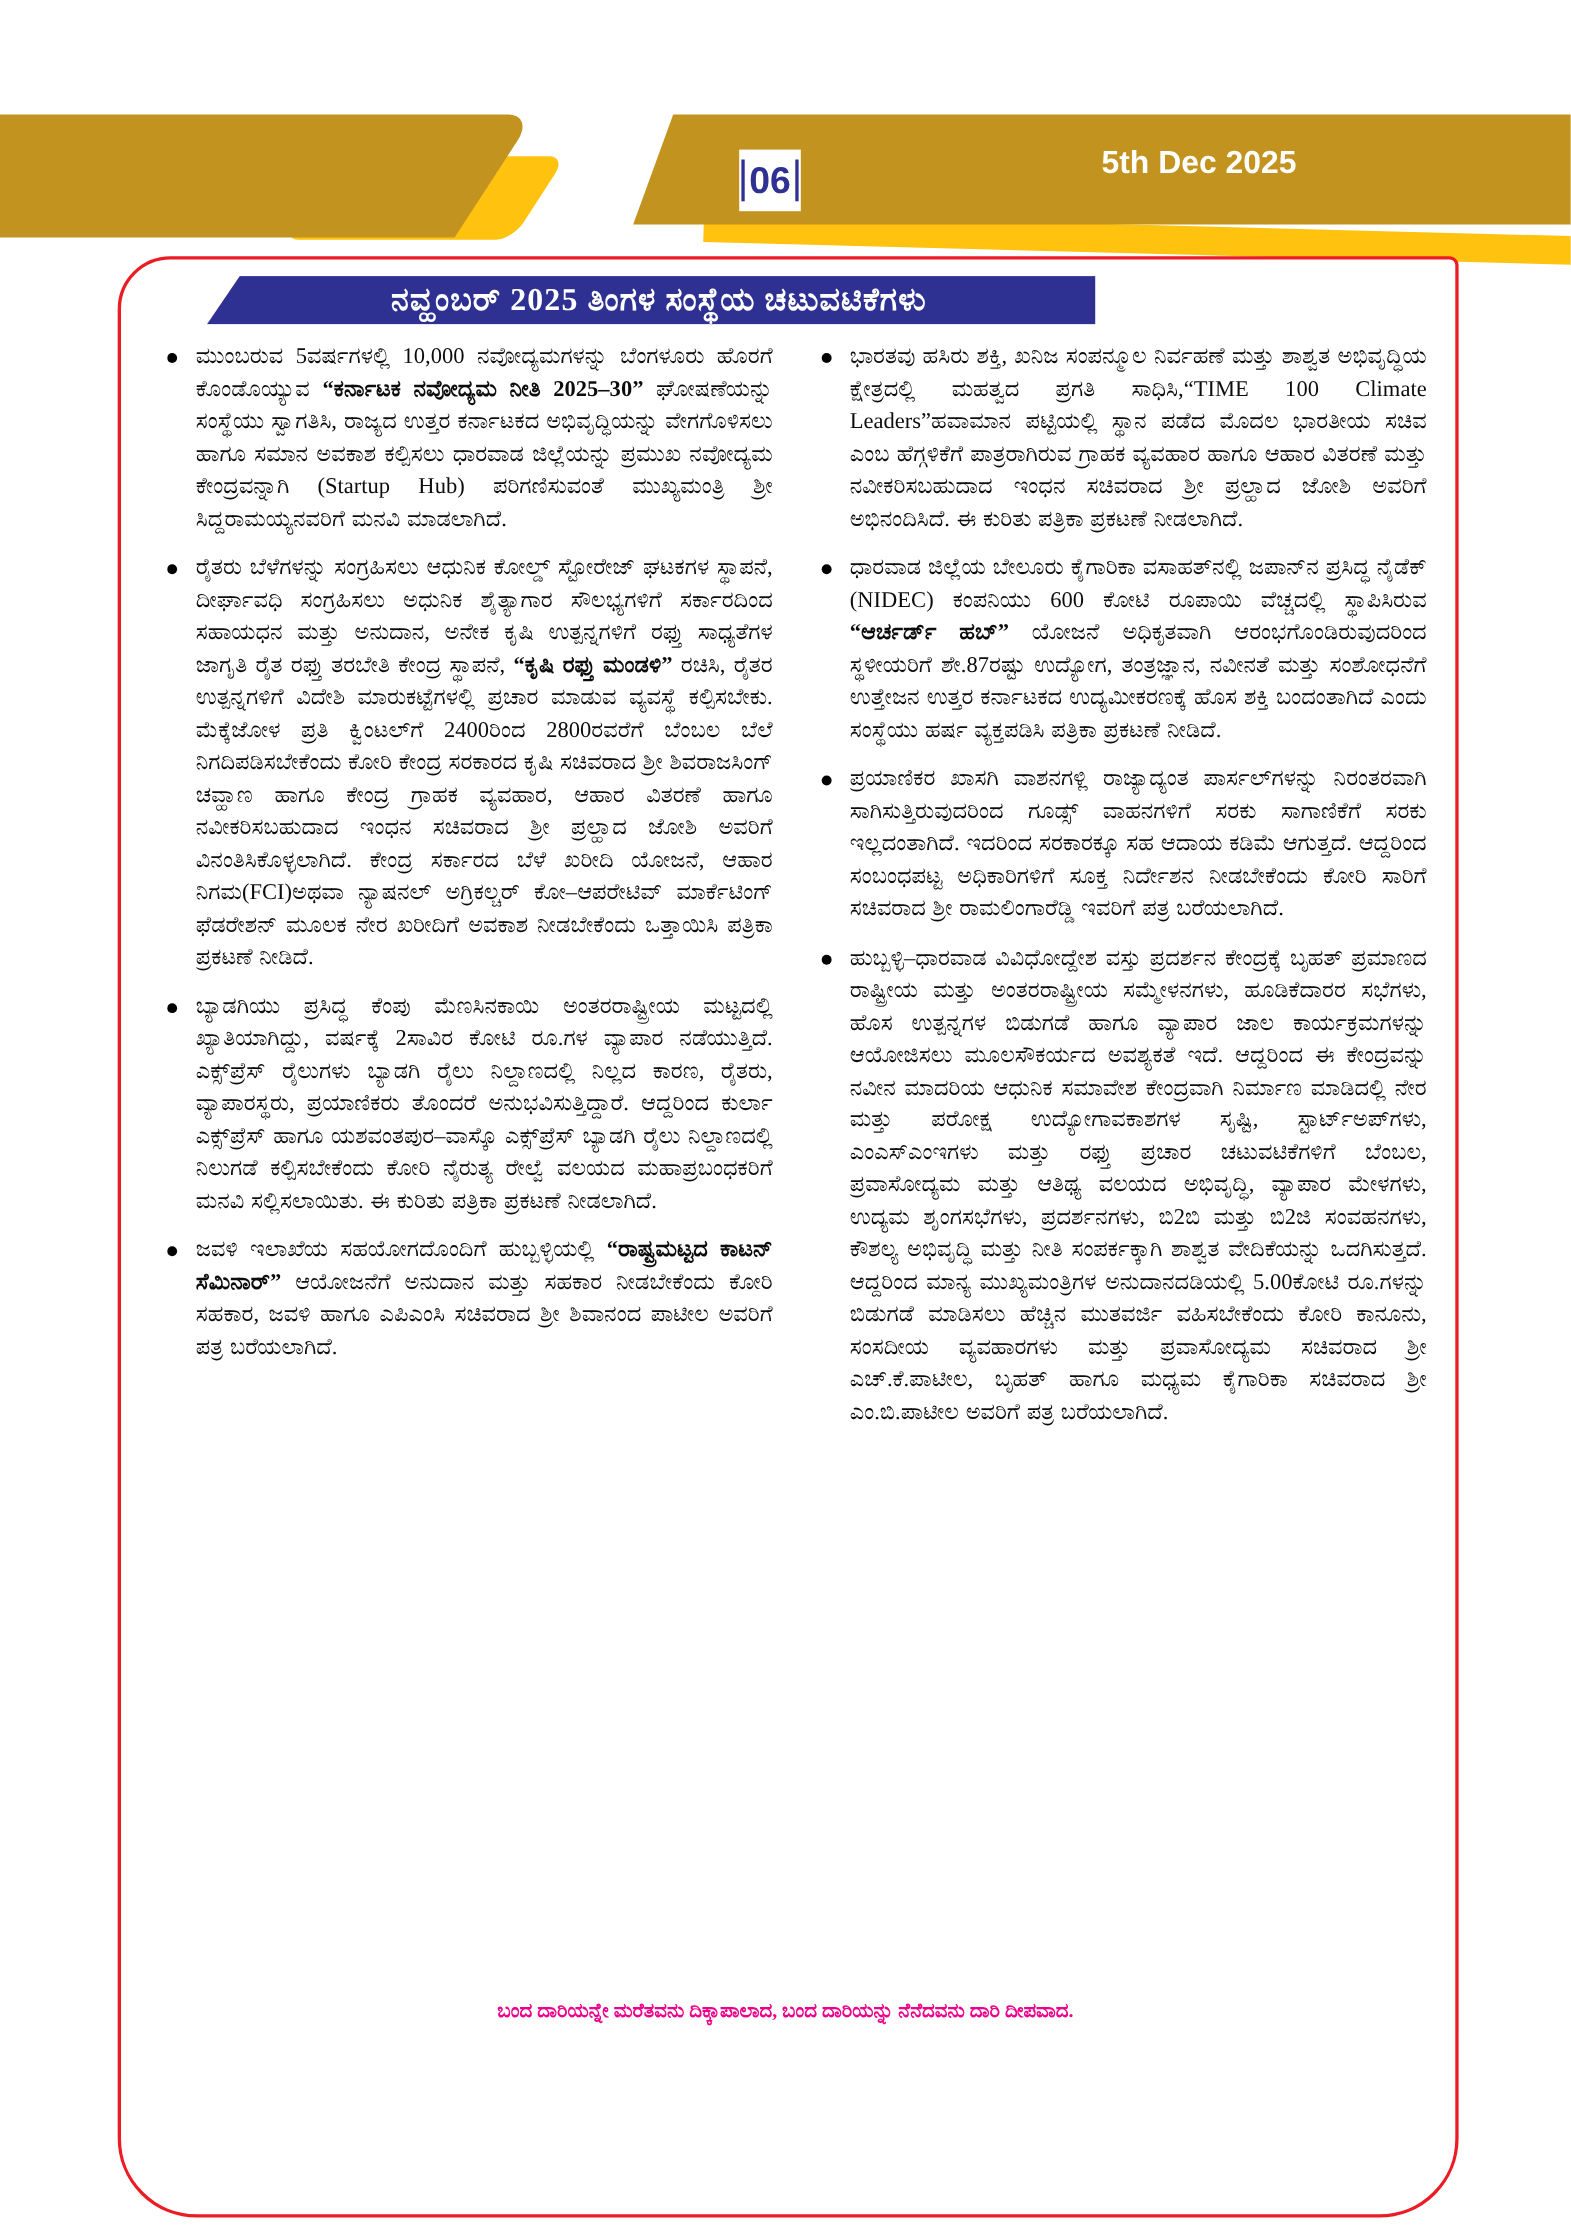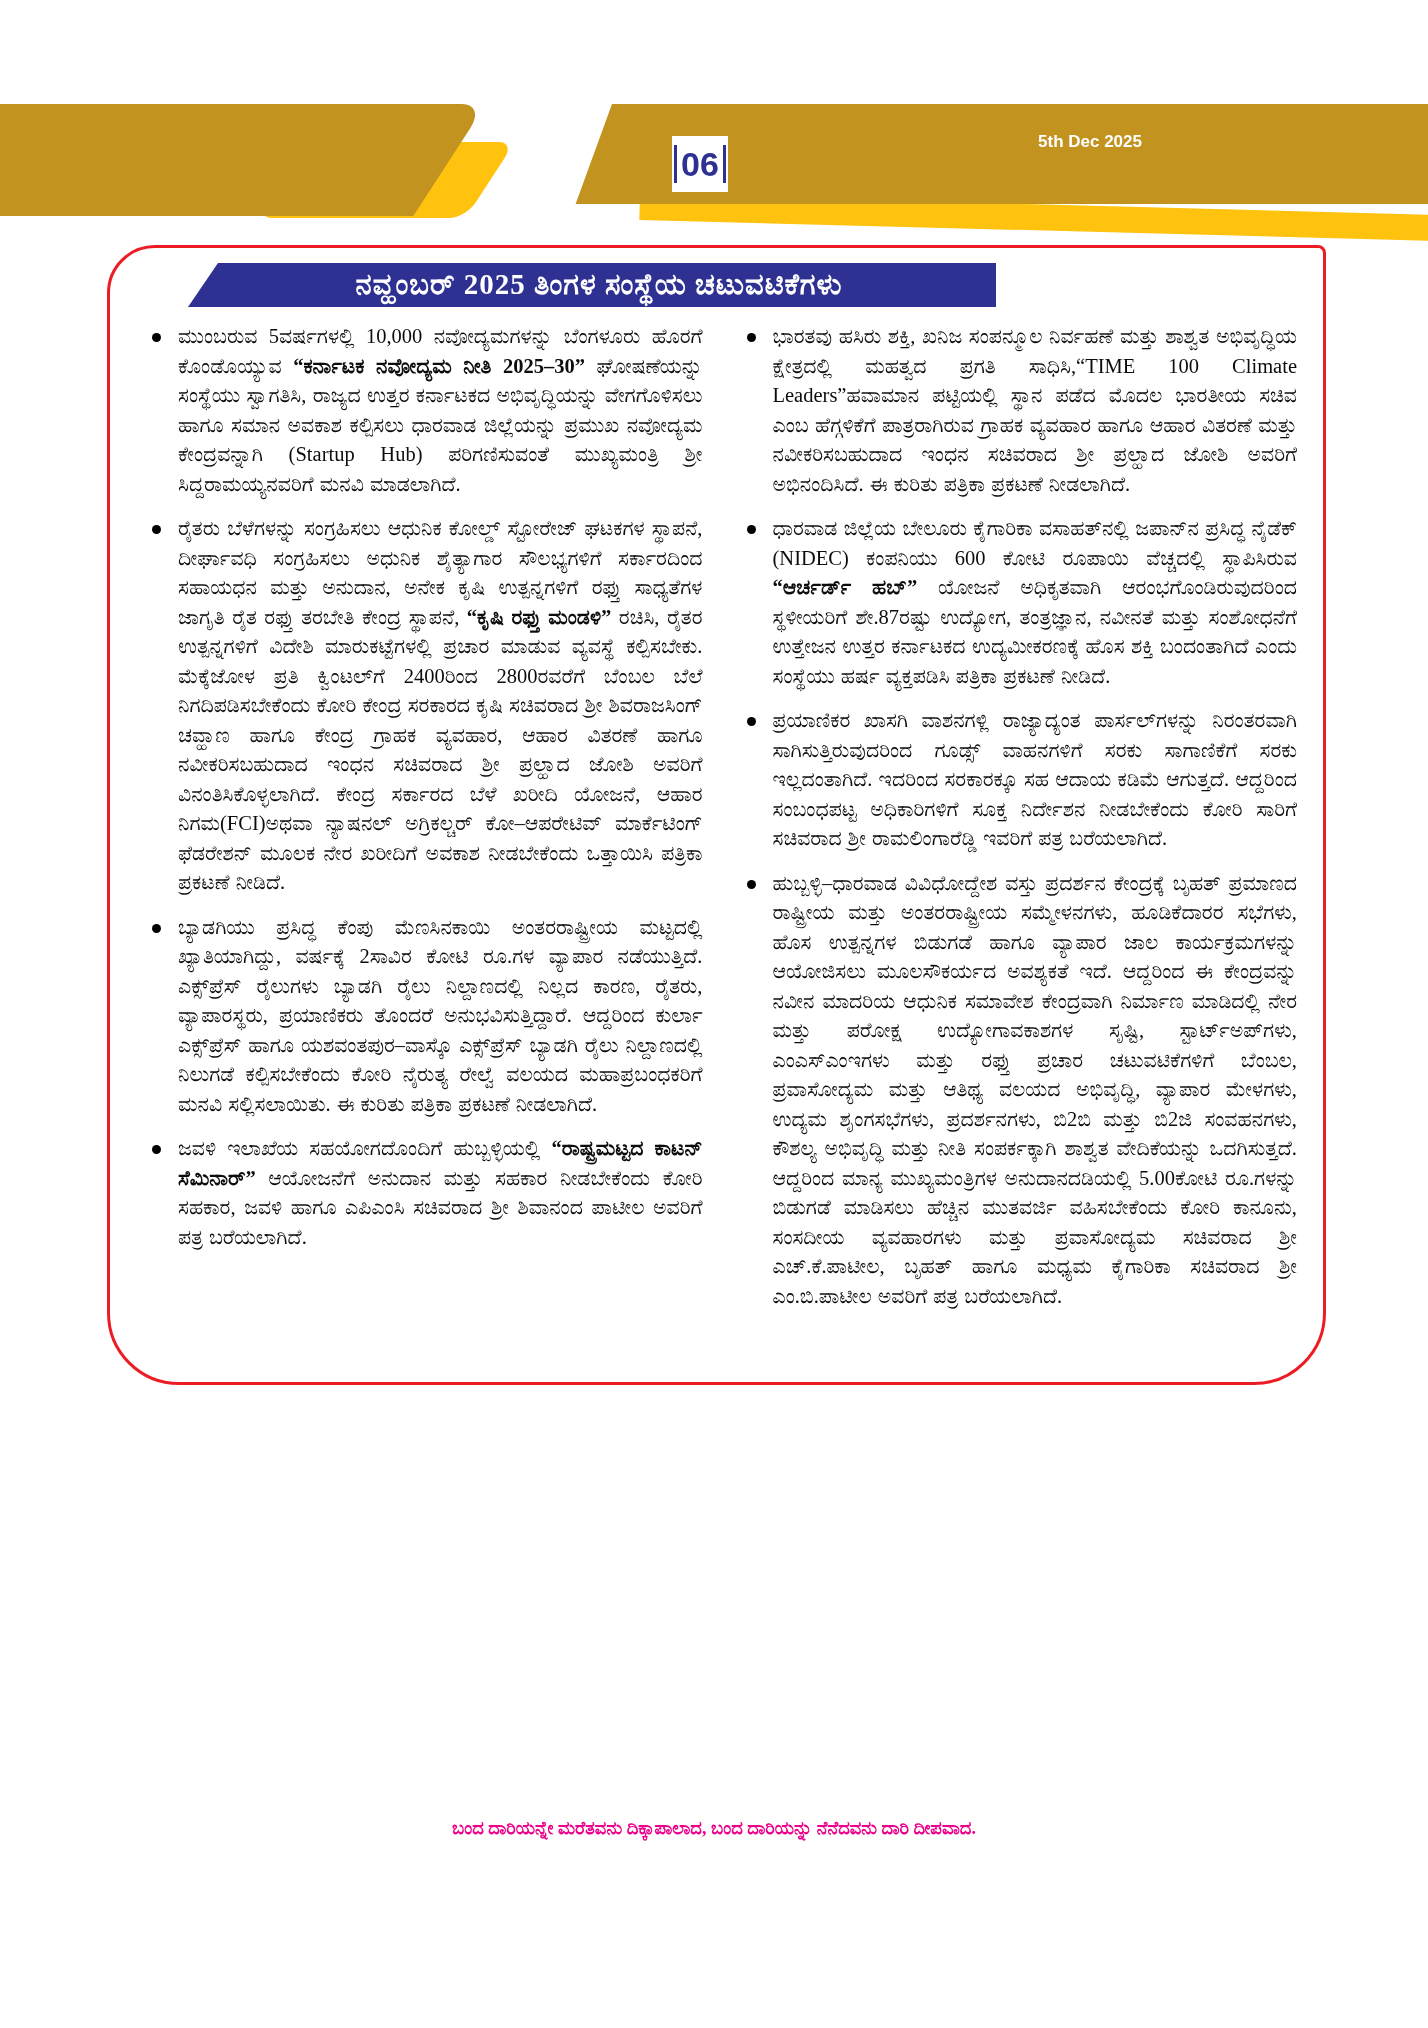--- a/index.html
+++ b/index.html
@@ -23,25 +23,25 @@
     background:#fff; z-index:3; display:flex; align-items:center; justify-content:center; }
   .pagenum-inner { display:flex; align-items:center; gap:4px;
     font-family:"Liberation Sans", sans-serif; font-weight:bold;
     font-size:34px; color:var(--blue); line-height:1; }
   .pagenum-inner .vbar { display:block; width:3px; height:38px; background:var(--blue); }
 
   .header-titles { position:absolute; top:126px; left:770px; width:640px; z-index:3;
     text-align:center; color:#ffffff; font-family:"Liberation Sans", sans-serif;
     font-weight:bold; }
   .header-titles .t1 { font-size:26px; letter-spacing:0.5px; white-space:nowrap; }
-  .header-titles .t2 { font-size:17px; margin-top:6px; }
+  .header-titles .t2 { font-size:29px; margin-top:6px; }
 
   
-  .red-box { position:absolute; top:233px; left:107px; width:1219px; height:1140px;
-    border:3.5px solid var(--red); border-radius:48px 8px 72px 72px; background:#fff; z-index:2;margin-top:12px; }
+  .red-box { position:absolute; top:233px; left:107px; width:1219px; height:1783px;
+    border:3.5px solid var(--red); border-radius:48px 8px 72px 72px; background:#fff; z-index:2; }
 
   .section-bar { position:absolute; top:15px; left:78px; width:808px; height:44px;
     background:var(--blue); clip-path:polygon(30px 0, 100% 0, 100% 100%, 0 100%);
     display:flex; align-items:center; justify-content:center; }
   .section-bar span { color:#fff; font-weight:bold; font-size:29px; letter-spacing:1px;
     padding-left:14px; }
 
   .cols { position:absolute; top:74px; left:42px; right:26px; bottom:26px;
     display:flex; gap:44px; overflow:hidden; }
   .col { flex:1 1 0; min-width:0; }

